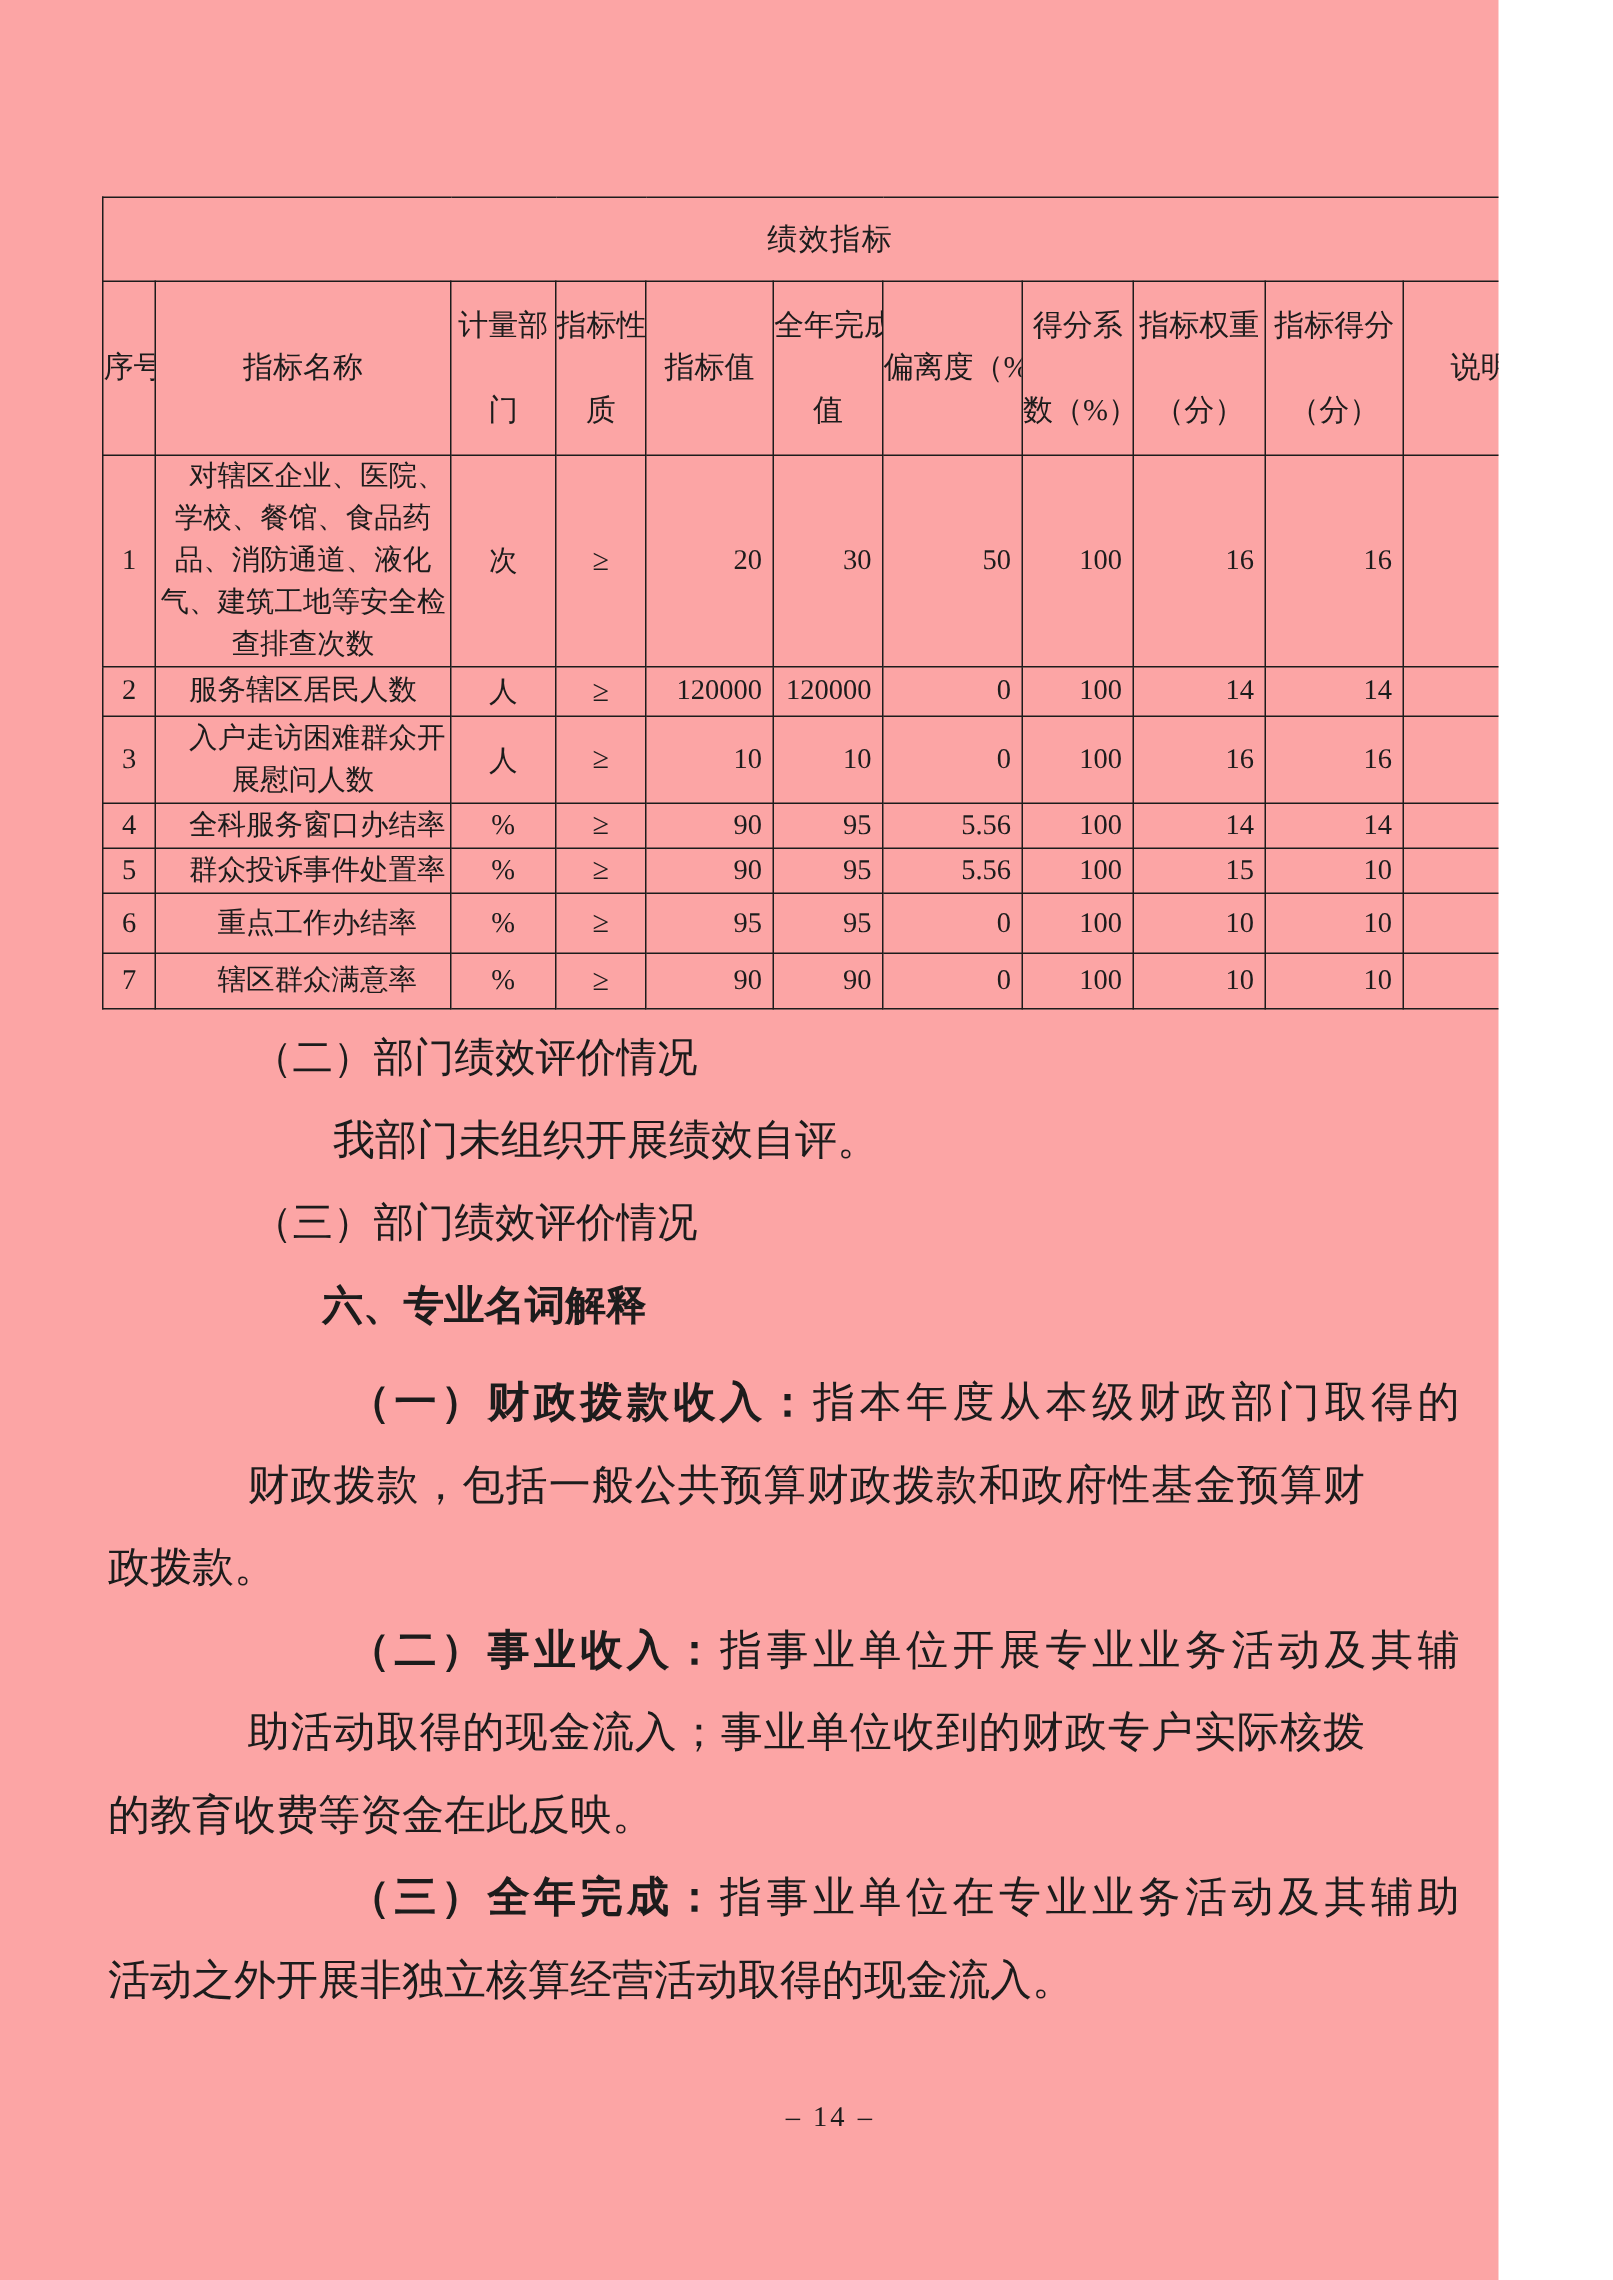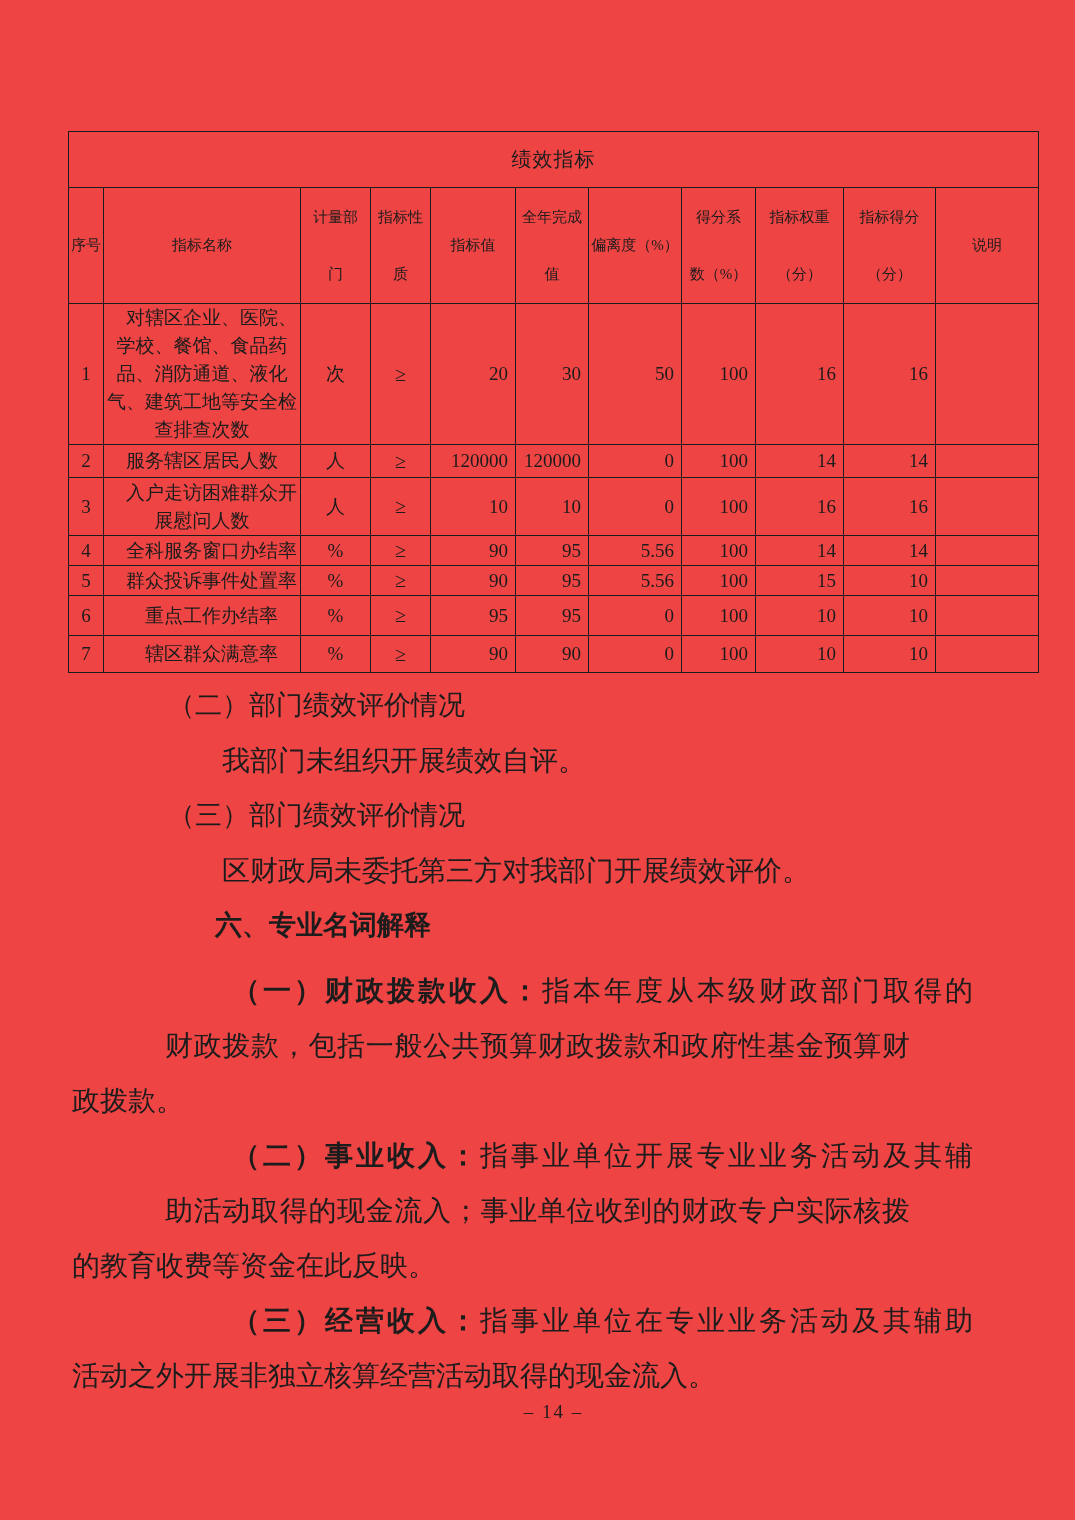--- a/index.html
+++ b/index.html
@@ -1,21 +1,21 @@
 <!DOCTYPE html>
 <html><head>
 <meta charset="utf-8">
 <style>
   * { box-sizing: border-box; margin: 0; padding: 0; }
   html, body { background: #ffffff; }
   .page {
     position: relative;
-    width: 1075px;
+    width: 999px;
     height: 1520px;
-    background: #ef4444;
+    background: #fca5a5;
     font-family: "Liberation Serif", serif;
     color: #1c1c1c;
     overflow: hidden;
   }
 
   
   table.perf {
     position: absolute;
     left: 68px;
     top: 131px;
@@ -31,21 +31,21 @@
   }
   .title-cell {
     height: 56px;
     text-align: center;
     font-size: 20px;
     letter-spacing: 1px;
   }
   .head-cell {
     height: 116px;
     text-align: center;
-    font-size: 15px;
+    font-size: 20px;
     line-height: 57px;
     white-space: pre;
     padding: 0;
   }
   .c-name {
     font-size: 19px;
     line-height: 28px;
     padding: 0 2px;
     text-align: center;
   }
@@ -225,29 +225,28 @@
           <td class="c-num">10</td>
           <td class="c-note"></td>
         </tr>
       </tbody>
   </table>
 
   <div class="text-flow">
     <div class="tl h2line">（二）部门绩效评价情况</div>
     <div class="tl pbody">我部门未组织开展绩效自评。</div>
     <div class="tl h2line">（三）部门绩效评价情况</div>
-    <div class="tl pbody">区财政局未委托第三方对我部门开展绩效评价。</div>
     <div class="tl hbold">六、专业名词解释</div>
 
     <div class="tl termline gap"><span class="tbold">（一）财政拨款收入：</span><span>指本年度从本级财政部门取得的</span></div>
     <div class="tl contline">财政拨款，包括一般公共预算财政拨款和政府性基金预算财</div>
     <div class="tl lastline">政拨款。</div>
 
     <div class="tl termline"><span class="tbold">（二）事业收入：</span><span>指事业单位开展专业业务活动及其辅</span></div>
     <div class="tl contline">助活动取得的现金流入；事业单位收到的财政专户实际核拨</div>
     <div class="tl lastline">的教育收费等资金在此反映。</div>
 
-    <div class="tl termline"><span class="tbold">（三）经营收入：</span><span>指事业单位在专业业务活动及其辅助</span></div>
+    <div class="tl termline"><span class="tbold">（三）全年完成：</span><span>指事业单位在专业业务活动及其辅助</span></div>
     <div class="tl lastline">活动之外开展非独立核算经营活动取得的现金流入。</div>
   </div>
 
   <div class="pageno">– 14 –</div>
 </div>
 
 </body></html>

